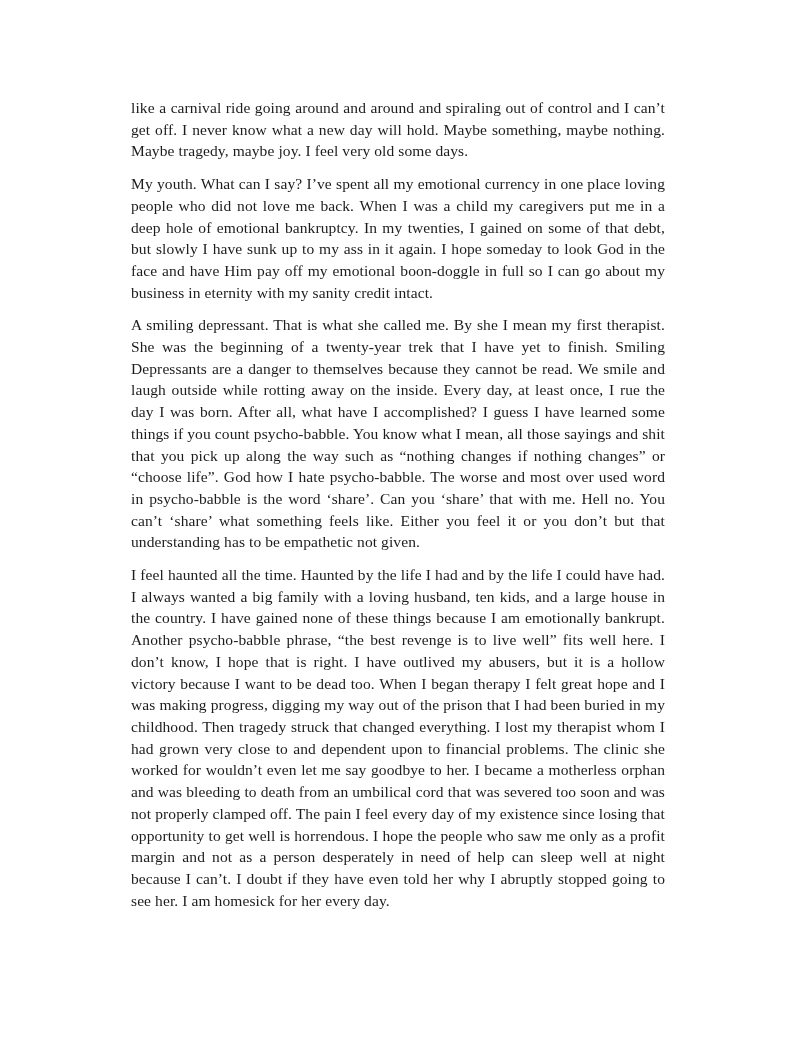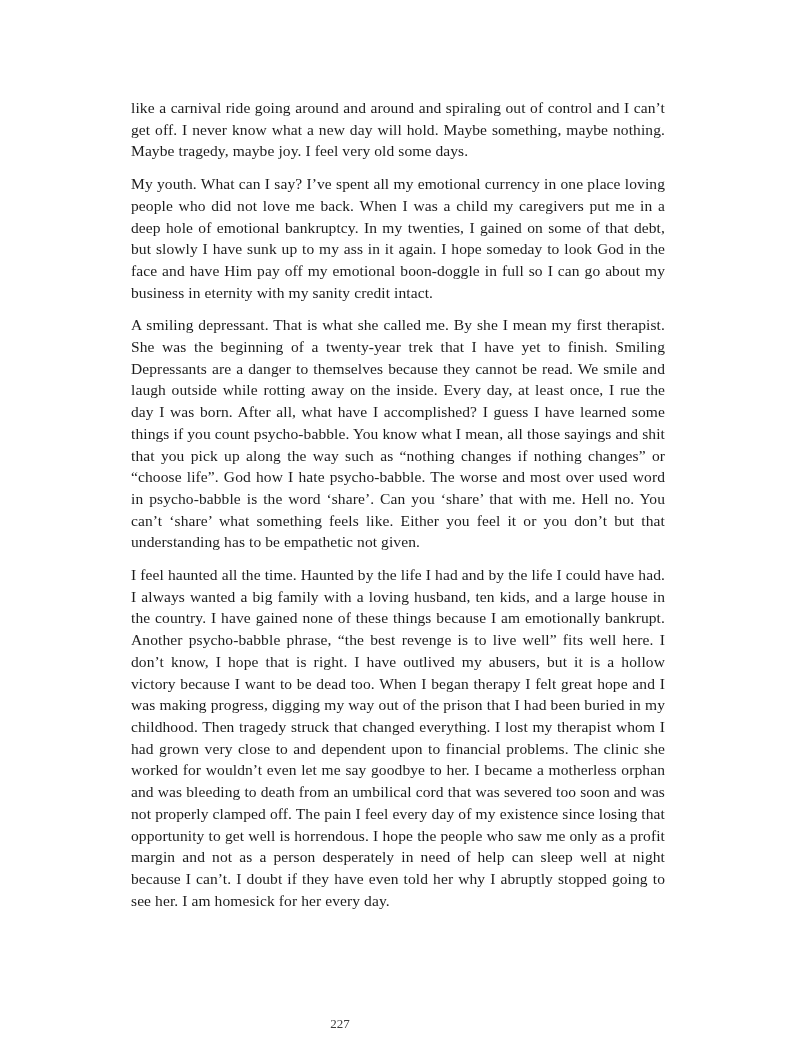--- a/index.html
+++ b/index.html
@@ -42,14 +42,13 @@
 </head>
 <body>
 
 <div class="page">
   <div class="content">
     <p>like a carnival ride going around and around and spiraling out of control and I can’t get off. I never know what a new day will hold. Maybe something, maybe nothing. Maybe tragedy, maybe joy. I feel very old some days.</p>
     <p>My youth. What can I say? I’ve spent all my emotional currency in one place loving people who did not love me back. When I was a child my caregivers put me in a deep hole of emotional bankruptcy. In my twenties, I gained on some of that debt, but slowly I have sunk up to my ass in it again. I hope someday to look God in the face and have Him pay off my emotional boon-doggle in full so I can go about my business in eternity with my sanity credit intact.</p>
     <p>A smiling depressant. That is what she called me. By she I mean my first therapist. She was the beginning of a twenty-year trek that I have yet to finish. Smiling Depressants are a danger to themselves because they cannot be read. We smile and laugh outside while rotting away on the inside.  Every day, at least once, I rue the day I was born. After all, what have I accomplished? I guess I have learned some things if you count psycho-babble. You know what I mean, all those sayings and shit that you pick up along the way such as “nothing changes if nothing changes” or “choose life”. God how I hate psycho-babble. The worse and most over used word in psycho-babble is the word ‘share’. Can you ‘share’ that with me. Hell no. You can’t ‘share’ what something feels like. Either you feel it or you don’t but that understanding has to be empathetic not given.</p>
     <p>I feel haunted all the time. Haunted by the life I had and by the life I could have had. I always wanted a big family with a loving husband, ten kids, and a large house in the country. I have gained none of these things because I am emotionally bankrupt. Another psycho-babble phrase, “the best revenge is to live well” fits well here. I don’t know, I hope that is right. I have outlived my abusers, but it is a hollow victory because I want to be dead too. When I began therapy I felt great hope and I was making progress, digging my way out of the prison that I had been buried in my childhood. Then tragedy struck that changed everything. I lost my therapist whom I had grown very close to and dependent upon to financial problems. The clinic she worked for wouldn’t even let me say goodbye to her. I became a motherless orphan and was bleeding to death from an umbilical cord that was severed too soon and was not properly clamped off. The pain I feel every day of my existence since losing that opportunity to get well is horrendous. I hope the people who saw me only as a profit margin and not as a person desperately in need of help can sleep well at night because I can’t. I doubt if they have even told her why I abruptly stopped going to see her. I am homesick for her every day.</p>
   </div>
-  <div class="page-number">227</div>
 </div>
 
 </body></html>

